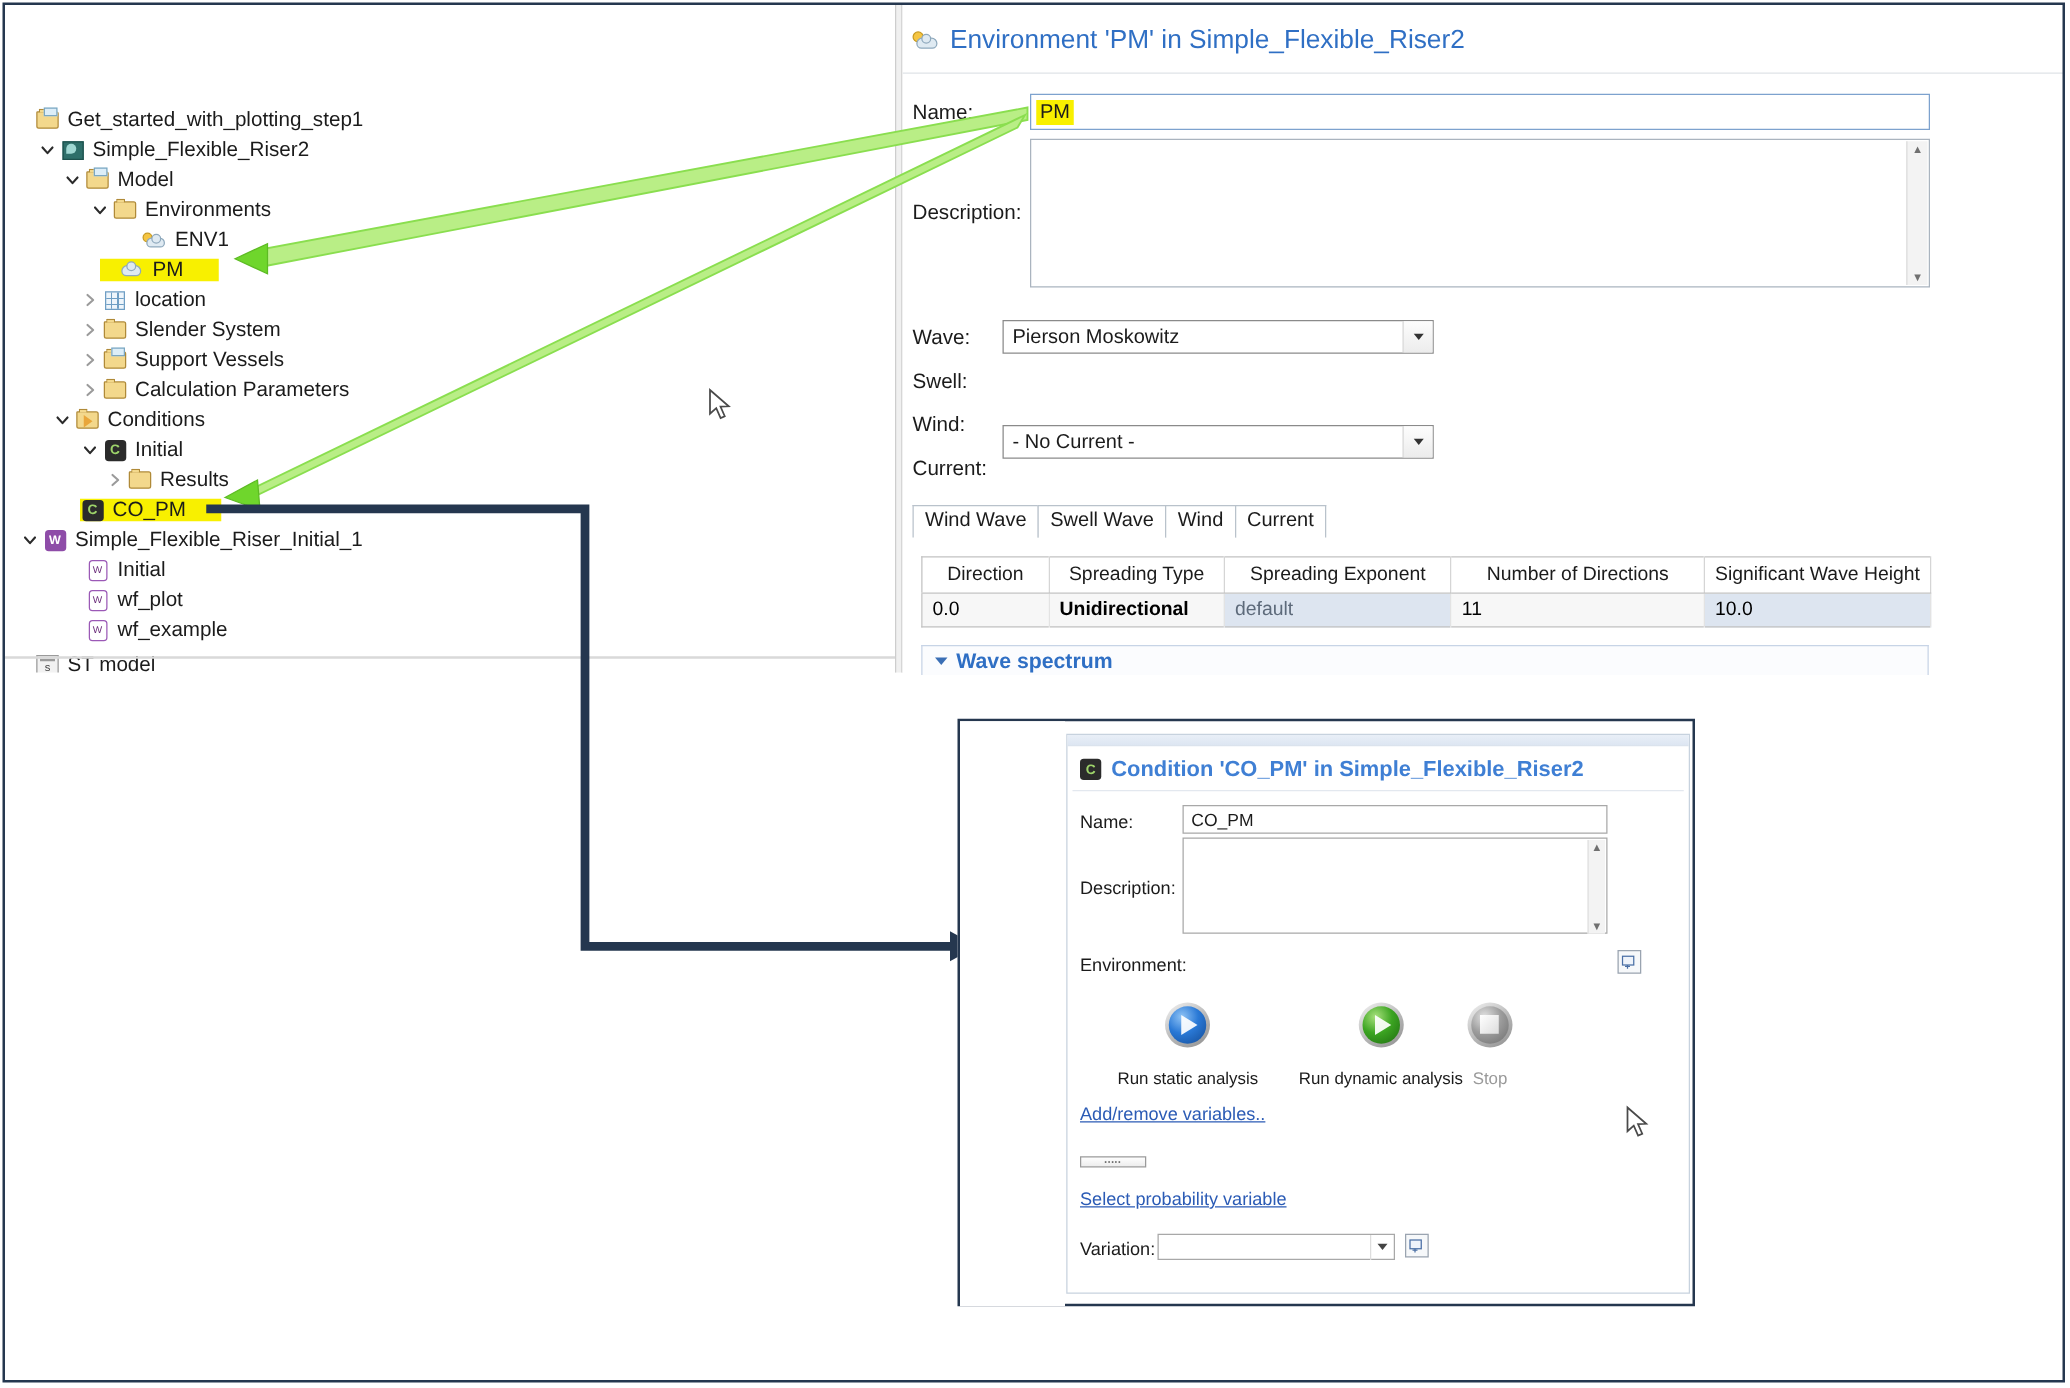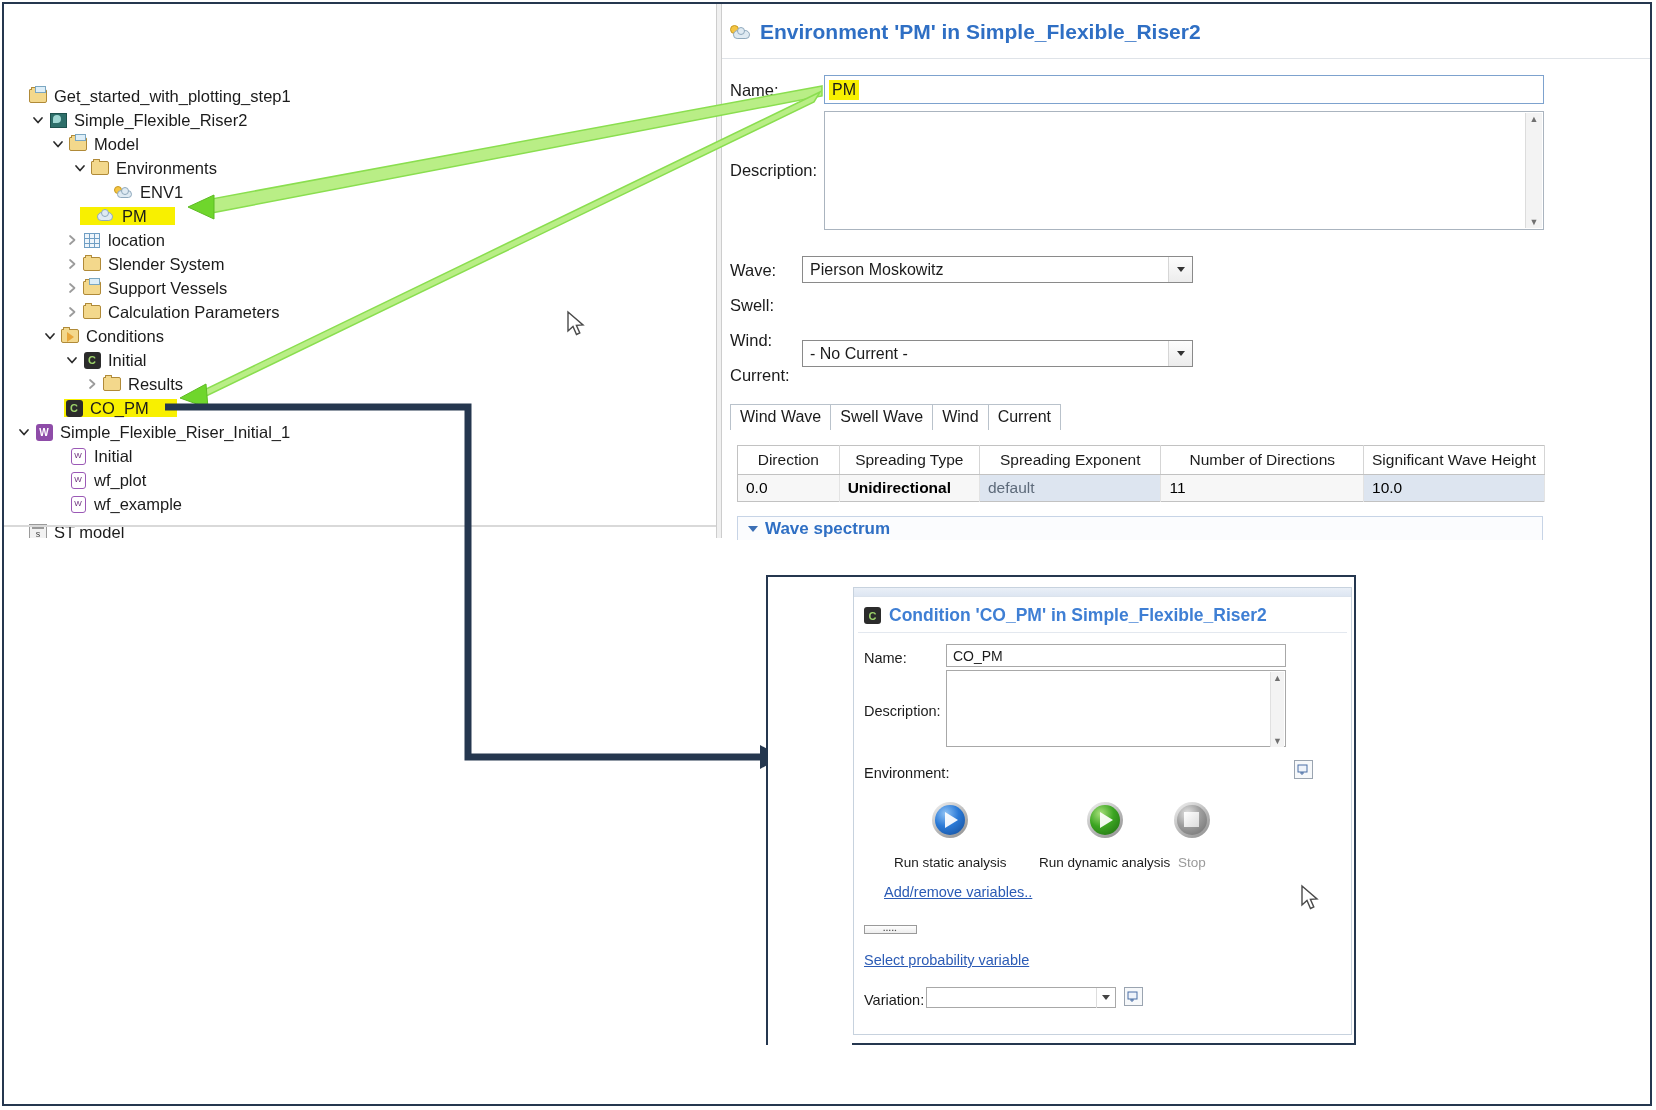--- a/index.html
+++ b/index.html
@@ -228,21 +228,21 @@
     width: 930px; height: 534px;
     background: #ffffff;
     overflow: hidden;
   }
   .env-title {
     position: absolute;
     left: 8px; top: 16px;
     display: flex; align-items: center;
     gap: 8px;
     font-size: 21px;
-    font-weight: bold;
+    font-weight: normal;
     color: #2f6fc4;
     white-space: nowrap;
   }
   .env-title-sep {
     position: absolute;
     left: 0px; top: 54px;
     width: 930px; height: 1px;
     background: #dfe3e8;
   }
 
@@ -285,21 +285,21 @@
     background: #f3f3f3;
     border-left: 1px solid #dcdcdc;
     box-sizing: border-box;
     display: flex; flex-direction: column; justify-content: space-between;
     align-items: center;
   }
   .scr-arrow { font-size: 9px; color: #707070; line-height: 12px; }
 
   .sel-wrap {
     position: absolute;
-    width: 391px; height: 27px;
+    width: 345px; height: 27px;
     border: 1px solid #8a8a8a;
     background: #ffffff;
     box-sizing: border-box;
     display: flex; align-items: center;
   }
   .sel-text {
     flex: 1;
     padding-left: 7px;
     font-size: 16px;
     color: #1b1b1b;
@@ -947,21 +947,21 @@
       </div>
       <div class="run-group" style="left:320px; top:214px;">
         <span class="orb gray">
           <span class="ring"></span>
             <span class="core"></span>
             <span class="sq"></span>
         </span>
         <span class="run-label dim">Stop</span>
       </div>
 
-      <a class="clink" style="left:10px; top:296px;margin-left:20px;">Add/remove variables..</a>
+      <a class="clink" style="left:10px; top:296px;">Add/remove variables..</a>
       <div class="mini-widget" style="left:10px; top:337px;">▪▪▪▪▪</div>
       <a class="clink" style="left:10px; top:364px;">Select probability variable</a>
 
       <span class="c-label" style="left:10px; top:404px;">Variation:</span>
       <div class="var-sel" style="left:72px; top:399px;">
         <span class="sel-text" style="font-size:13.5px"></span>
         <span class="env-dd">
             <span class="caret-dn" style="border-top-color:#444"></span>
           </span>
       </div>

